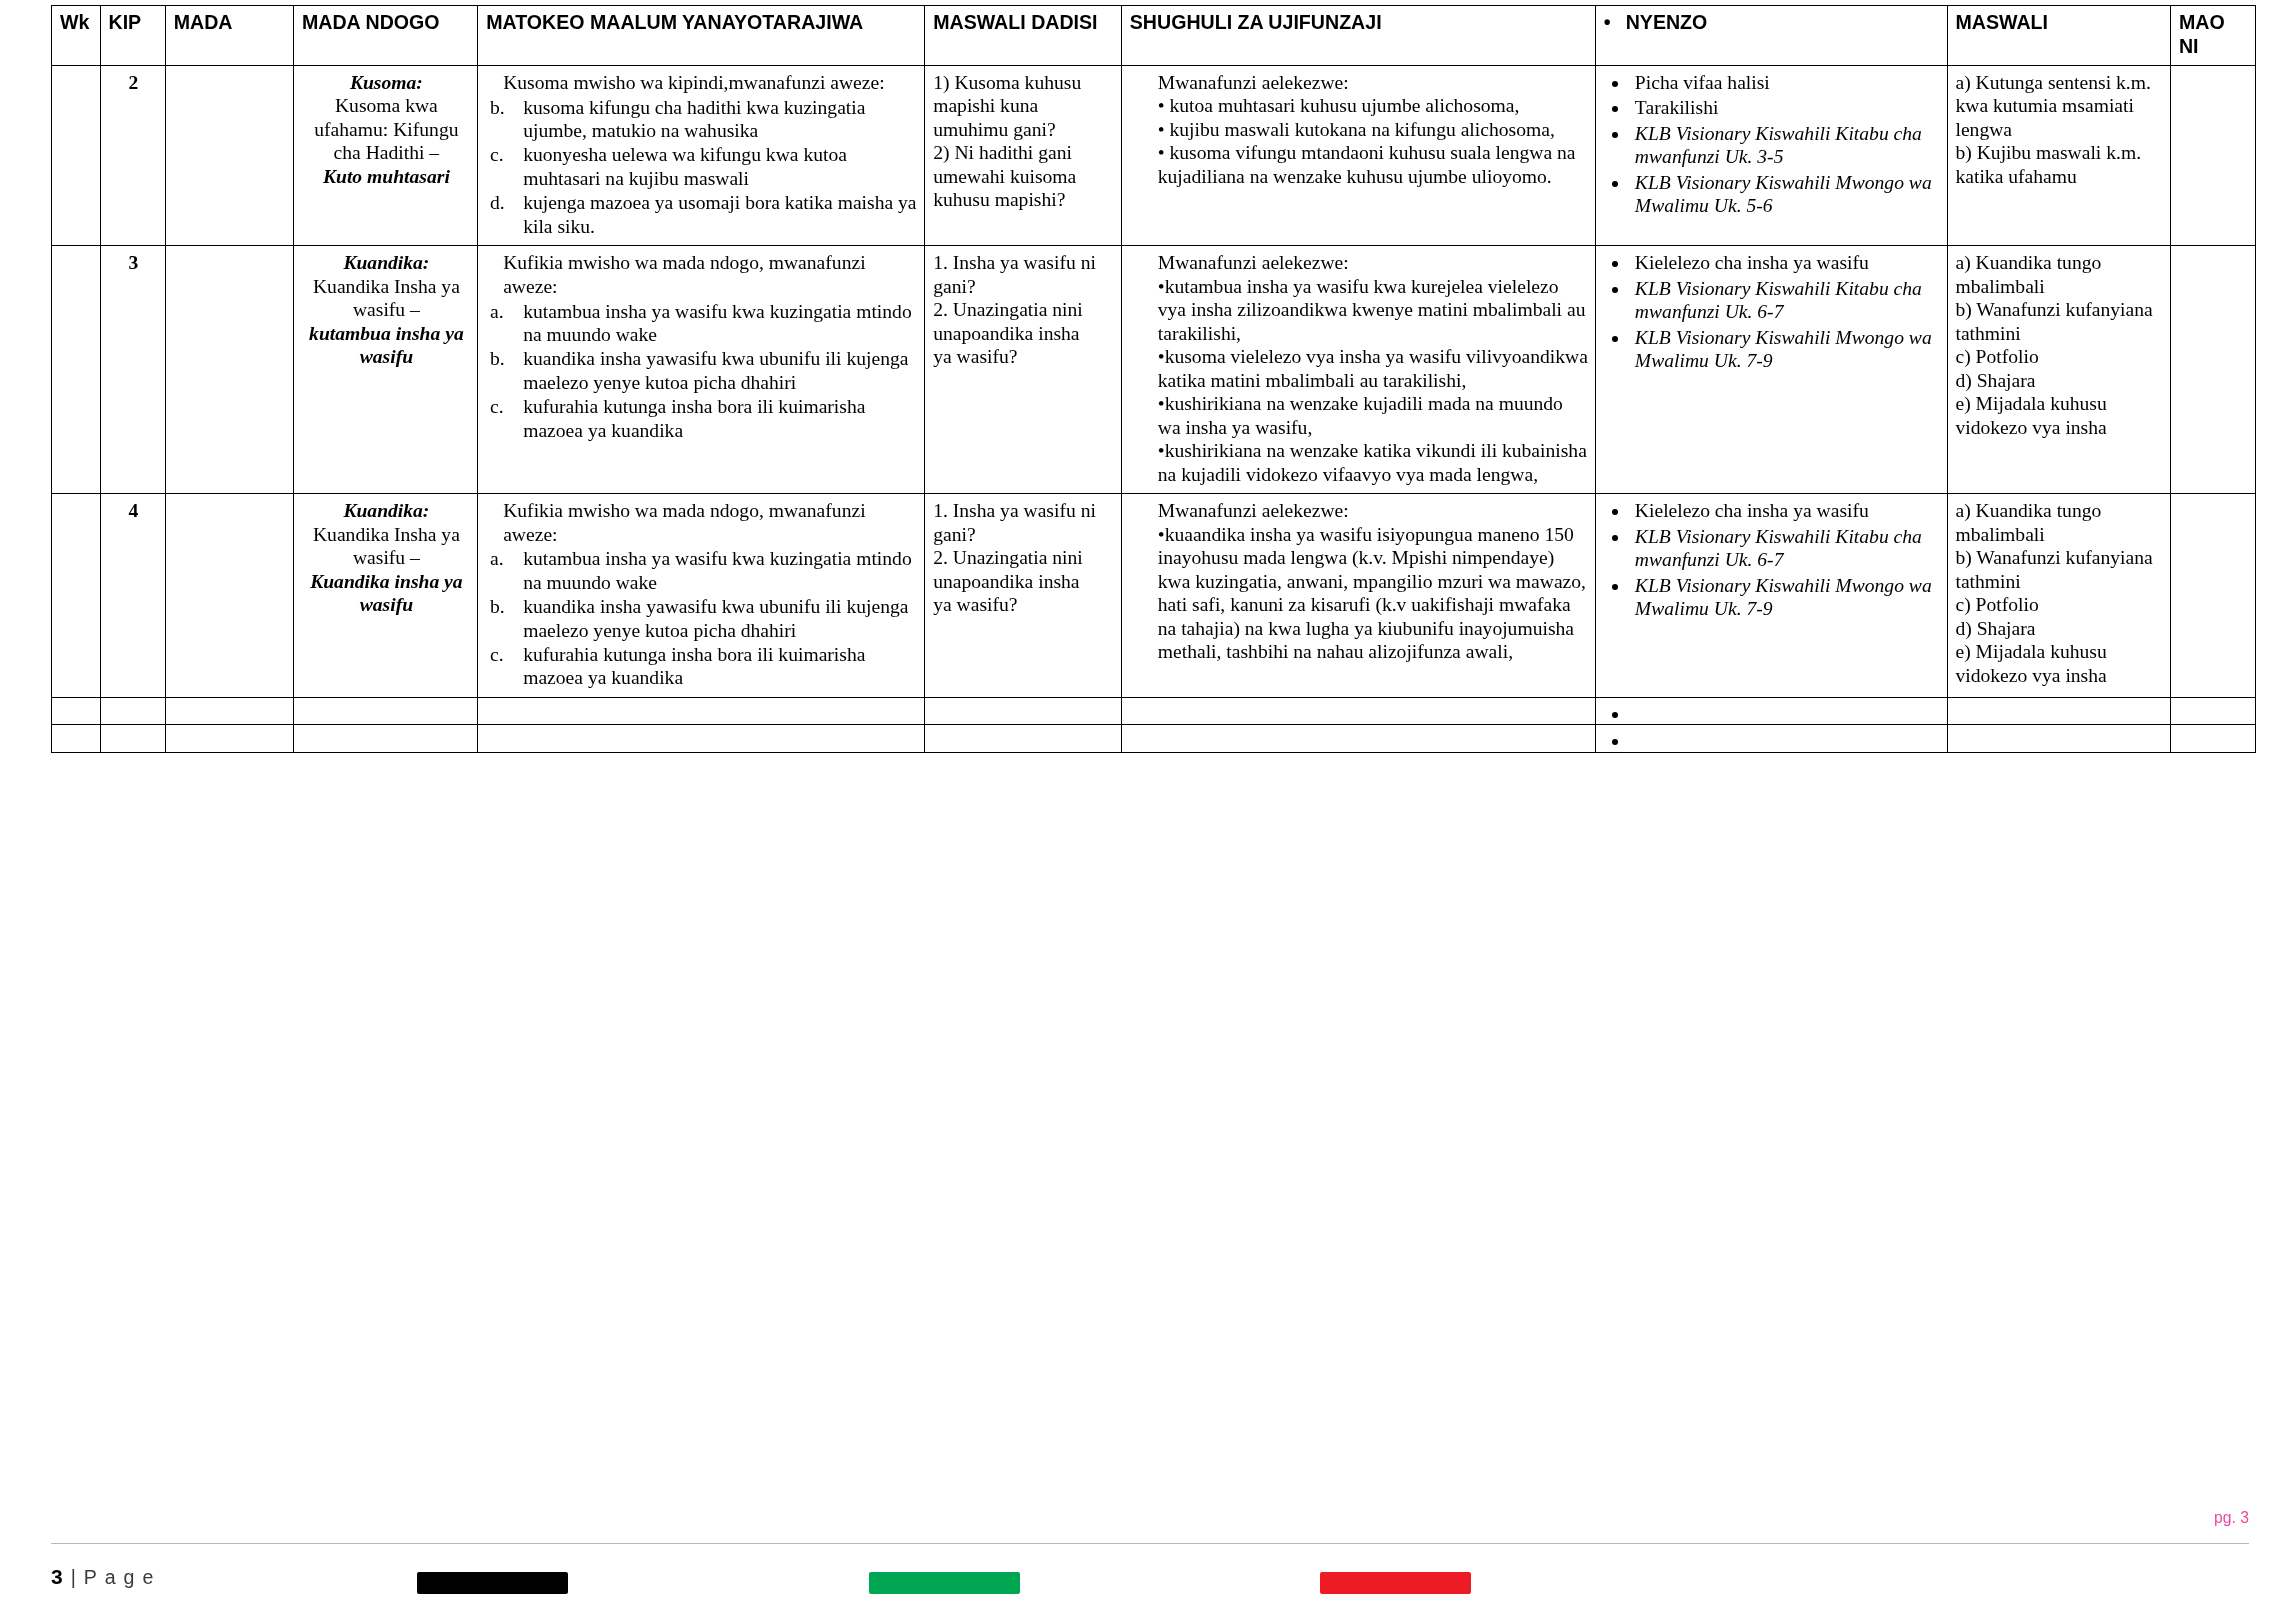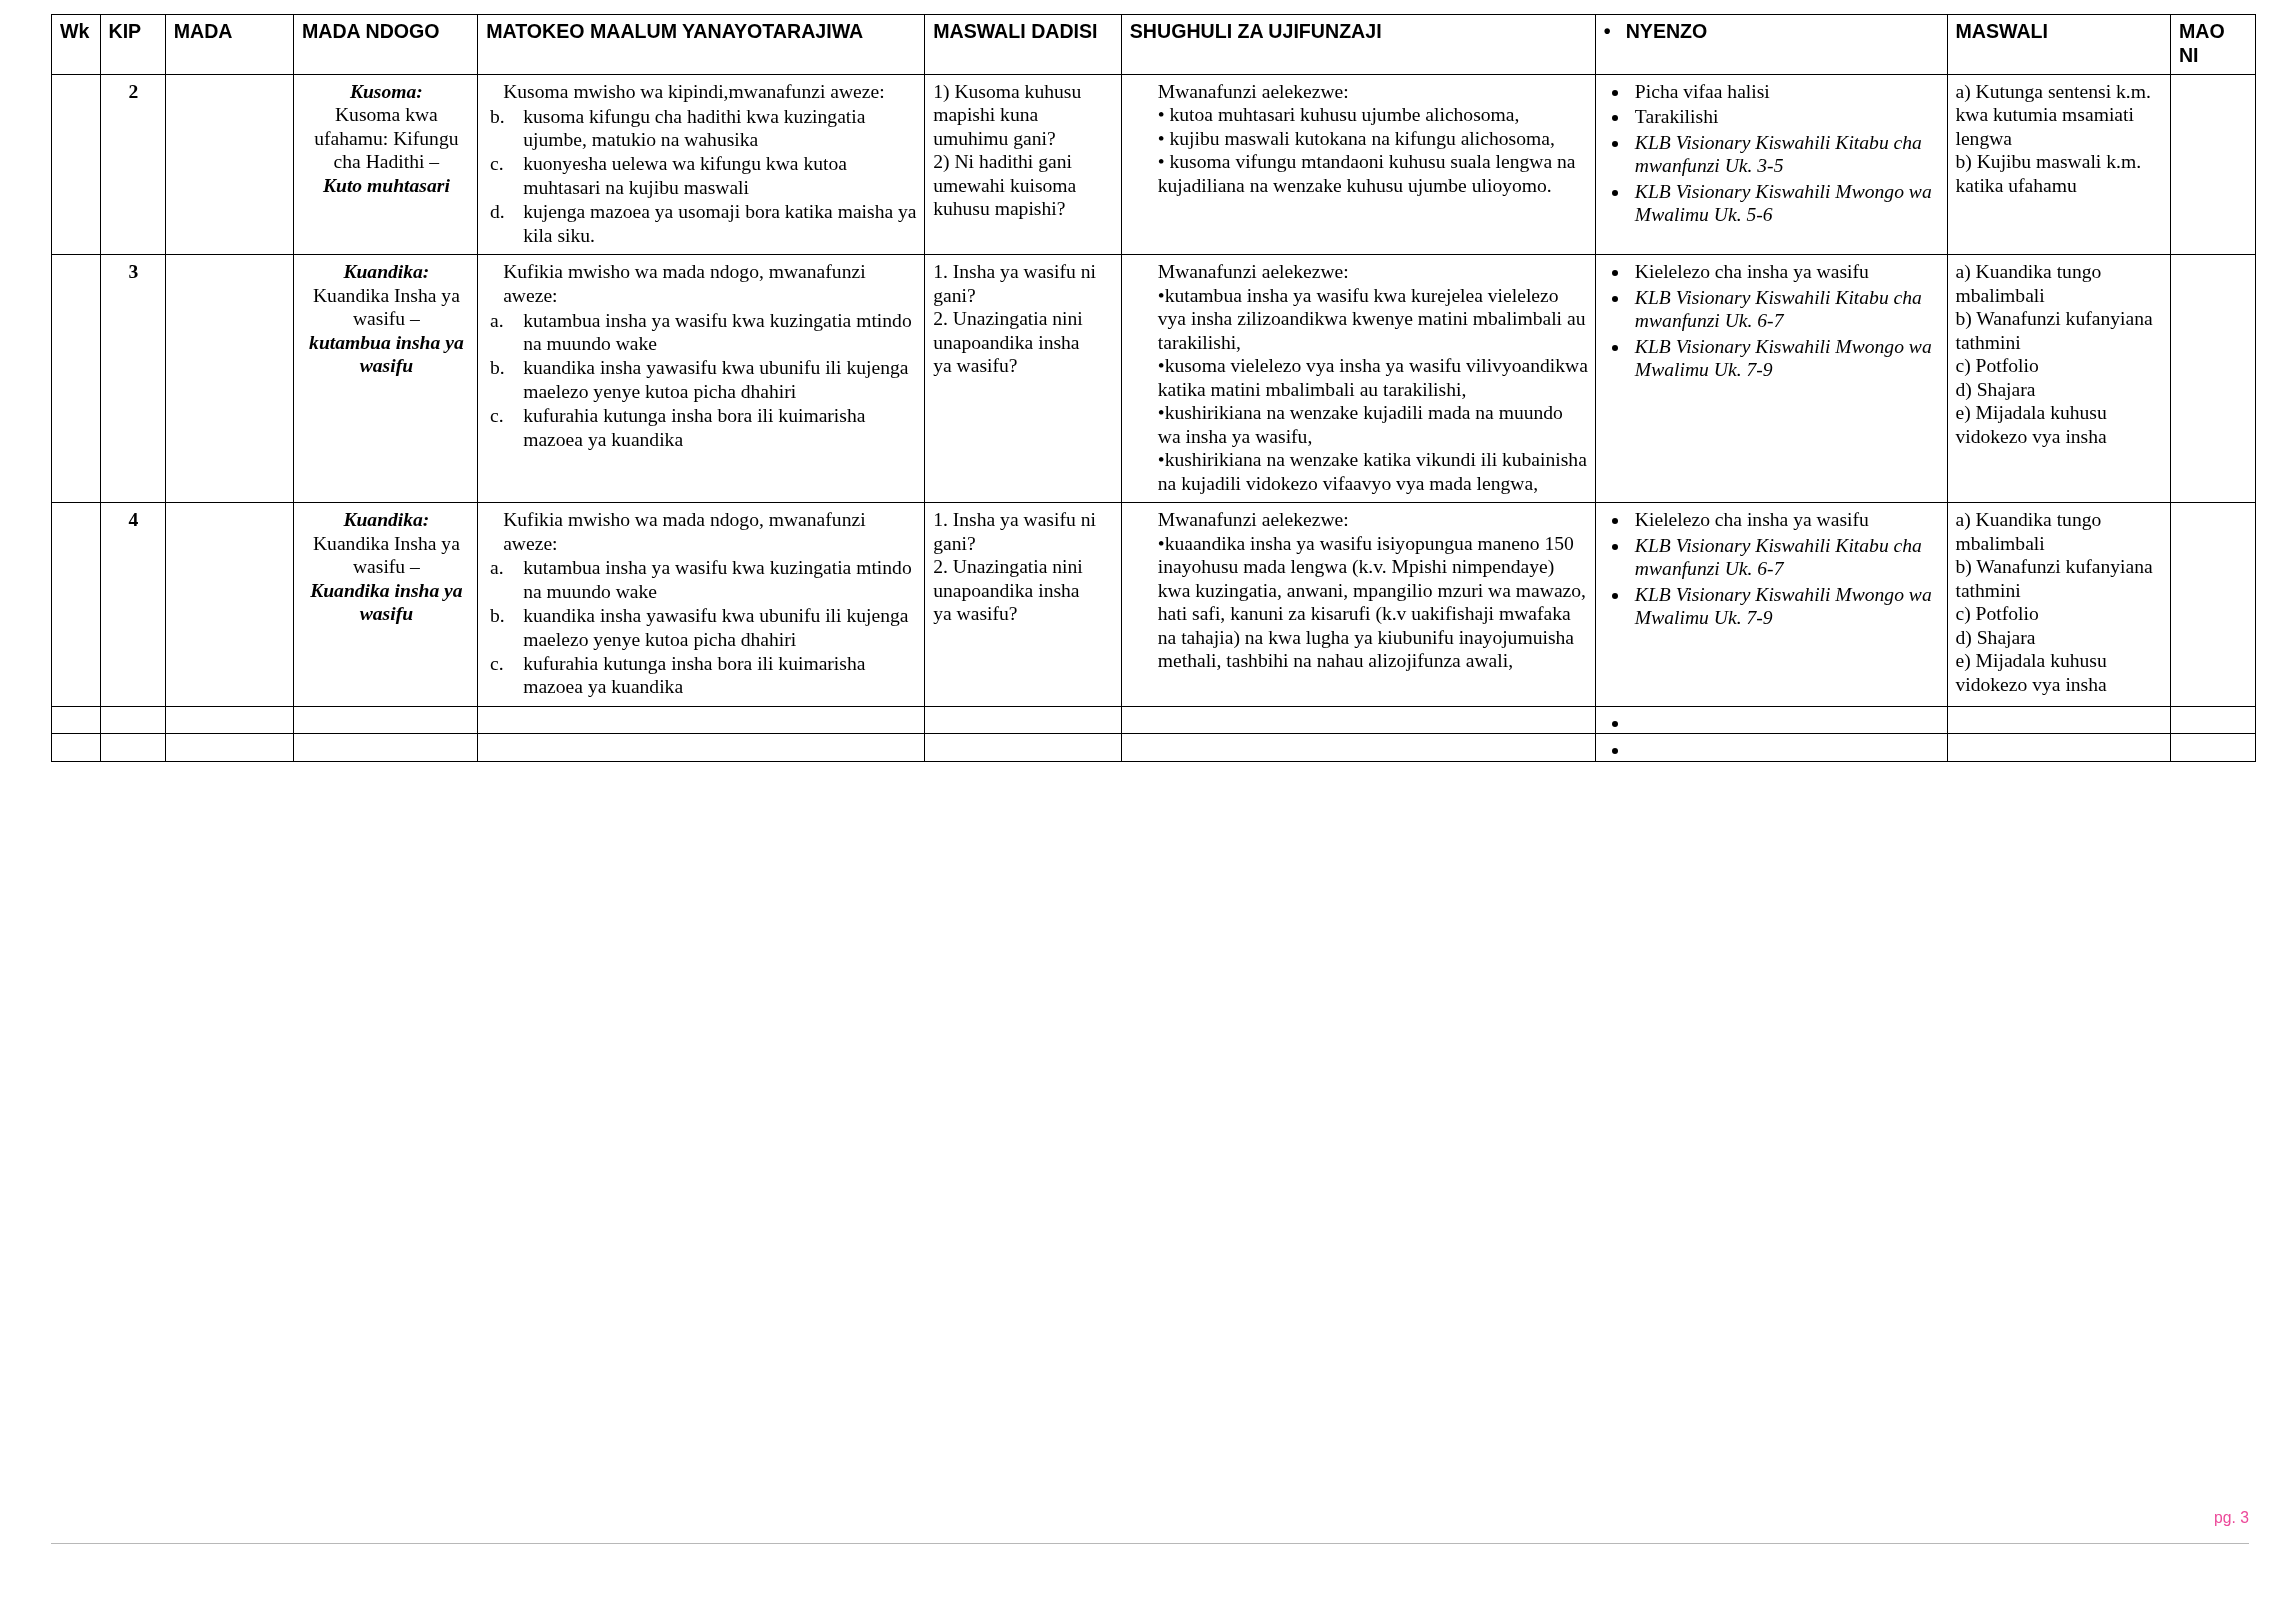--- a/index.html
+++ b/index.html
@@ -7,21 +7,21 @@
     margin: 0;
     padding: 0;
     background: #ffffff;
     font-family: "Liberation Serif", serif;
   }
   .page {
     width: 2295px;
     height: 1623px;
     position: relative;
     background: #ffffff;
-    padding: 14px 39px 0 51px;
+    padding: 5px 39px 0 51px;
   }
   table.scheme {
     width: 100%;
     border-collapse: collapse;
     table-layout: fixed;
   }
   table.scheme th, table.scheme td {
     border: 1.3px solid #000000;
     vertical-align: top;
     padding: 5.2px 6.5px 6.5px 7.9px;
@@ -331,15 +331,24 @@
           </td>
           <td></td>
           <td></td>
         </tr>
       </tbody>
   </table>
 
   <div class="pg-num">pg. 3</div>
   <div class="footer-rule"></div>
 
+  <div class="footer">
+    <div class="page-label">
+      <b>3</b>
+      <span>| P a g e</span>
+    </div>
+    <div class="flagbar flag-black"></div>
+    <div class="flagbar flag-green"></div>
+    <div class="flagbar flag-red"></div>
+  </div>
 
 </div>
 
 
 </body></html>

